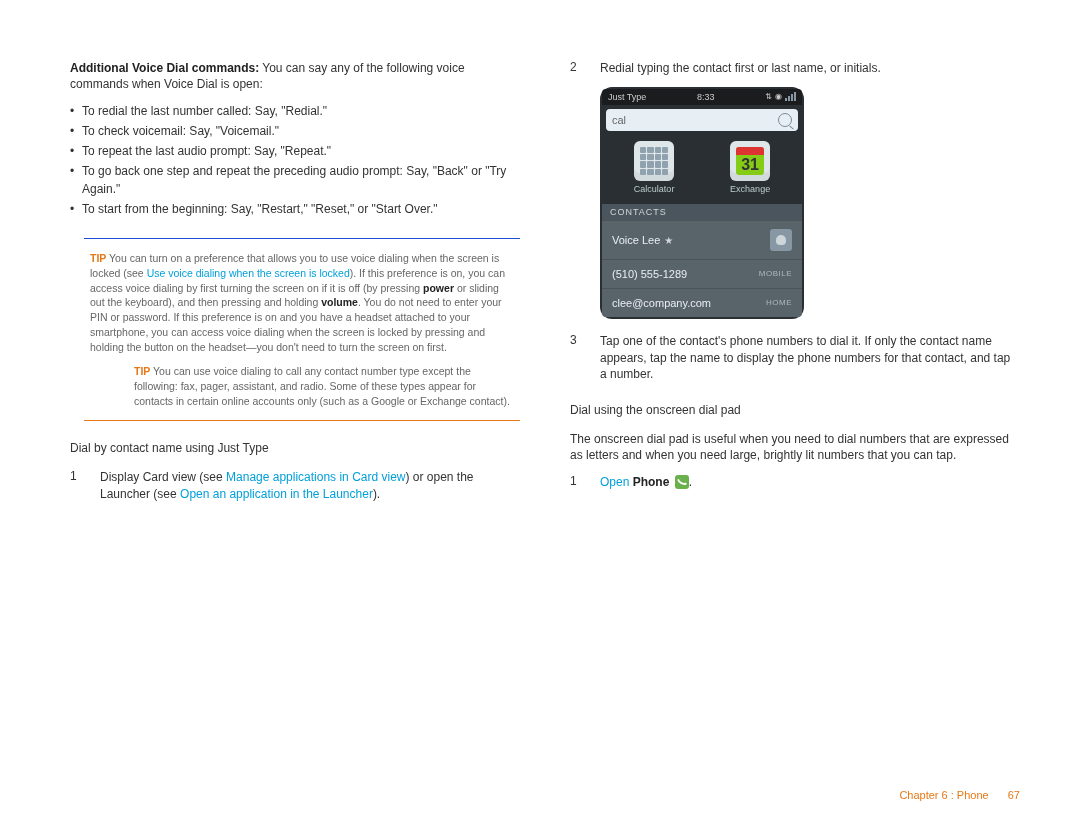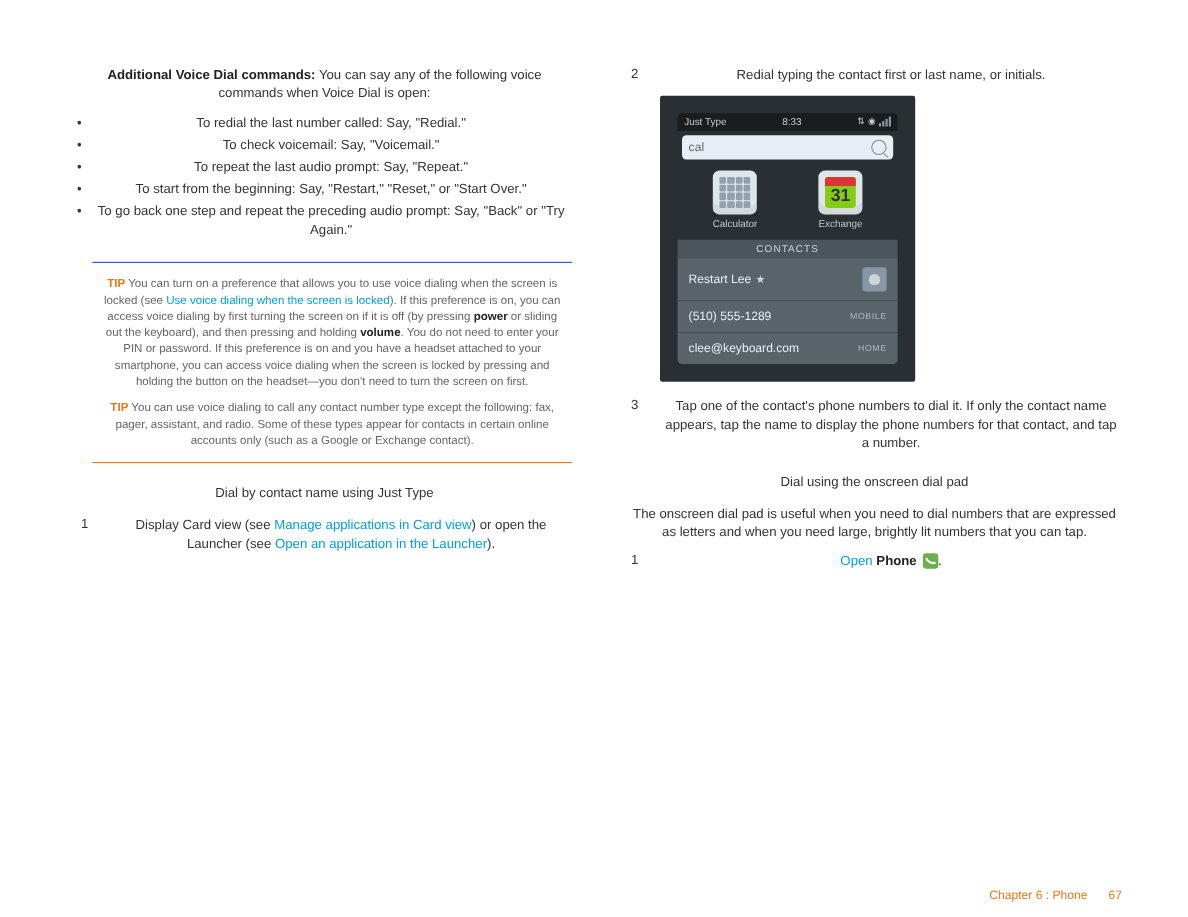--- a/index.html
+++ b/index.html
@@ -12,21 +12,20 @@
     width: 1080px;
     height: 834px;
     box-sizing: border-box;
     padding: 60px 60px 30px 70px;
     position: relative;
     font-weight: 300;
   }
   .columns {
     display: flex;
     gap: 50px;
-    text-align: center;
   }
   .col {
     flex: 1;
     min-width: 0;
   }
   .para {
     line-height: 1.35;
     margin-bottom: 10px;
   }
   .bullet-list {
@@ -48,21 +47,21 @@
   .tip-box {
     border-top: 1px solid #1d4ed8;
     border-bottom: 1px solid #e67817;
     margin: 20px 0 20px 14px;
     padding: 12px 6px;
     font-size: 10.5px;
     line-height: 1.4;
     color: #666;
   }
   .tip-box .tip-entry { margin-bottom: 10px; }
-  .tip-box .tip-entry:last-child { margin-bottom: 0; }
+  .tip-box .tip-entry:last-child { margin-bottom: 0; margin-left: 44px; }
   .tip-label { color: #e67817; font-weight: bold; }
   .link { color: #009fda; }
   h3.section {
     font-size: 12px;
     font-weight: 300;
     color: #333;
     margin: 20px 0 14px 0;
   }
   .num-step {
     display: flex;
@@ -72,32 +71,32 @@
   .num-step .num {
     flex: 0 0 14px;
     color: #333;
   }
   .num-step .body {
     flex: 1;
     line-height: 1.4;
   }
   .footer {
     position: absolute;
-    bottom: 14px;
+    bottom: 33px;
     right: 60px;
     font-size: 11px;
   }
   .footer .chap { color: #e67817; }
   .footer .pagenum { color: #e67817; margin-left: 16px; }
   
   .phone {
     width: 200px;
     background: #2a2f33;
-    border-radius: 2px;
-    padding: 16px;
+    border-radius: 12px;
+    padding: 2px;
     color: #ccc;
     font-size: 9px;
     margin: 6px 0 14px 30px;
   }
   .ph-status {
     display:flex; justify-content:space-between; align-items:center;
     background:#1a1c1e; padding:3px 6px; border-radius:4px 4px 0 0;
     font-size:9px;
   }
   .ph-status .right-icons { display:flex; gap:3px; align-items:center;}
@@ -139,22 +138,22 @@
 
   <div class="col">
     <div class="para">
       <b>Additional Voice Dial commands:</b><span> You can say any of the following voice commands when Voice Dial is open:</span>
     </div>
 
     <ul class="bullet-list">
       <li>To redial the last number called: Say, "Redial."</li>
       <li>To check voicemail: Say, "Voicemail."</li>
       <li>To repeat the last audio prompt: Say, "Repeat."</li>
+      <li>To go back one step and repeat the preceding audio prompt: Say, "Back" or "Try Again."</li>
       <li>To start from the beginning: Say, "Restart," "Reset," or "Start Over."</li>
-      <li>To go back one step and repeat the preceding audio prompt: Say, "Back" or "Try Again."</li>
     </ul>
 
     <div class="tip-box">
       <div class="tip-entry">
         <span class="tip-label">TIP</span>
         <span>You can turn on a preference that allows you to use voice dialing when the screen is locked (see </span><span class="link">Use voice dialing when the screen is locked</span><span>). If this preference is on, you can access voice dialing by first turning the screen on if it is off (by pressing </span><b>power</b><span> or sliding out the keyboard), and then pressing and holding </span><b>volume</b><span>. You do not need to enter your PIN or password. If this preference is on and you have a headset attached to your smartphone, you can access voice dialing when the screen is locked by pressing and holding the button on the headset—you don't need to turn the screen on first.</span>
       </div>
       <div class="tip-entry">
         <span class="tip-label">TIP</span>
         <span>You can use voice dialing to call any contact number type except the following: fax, pager, assistant, and radio. Some of these types appear for contacts in certain online accounts only (such as a Google or Exchange contact).</span>
@@ -225,29 +224,29 @@
               <div class="cal-box">
                 <div class="top"></div>
                 <div class="num">31</div>
               </div>
             </div>
           <span>Exchange</span>
         </div>
       </div>
       <div class="ph-section-hdr">CONTACTS</div>
       <div class="ph-row">
-        <span><span>Restart Lee</span><span class="star">★</span></span>
+        <span><span>Voice Lee</span><span class="star">★</span></span>
         <span class="avatar"></span>
       </div>
       <div class="ph-row">
         <span>(510) 555-1289</span>
         <span class="sub">MOBILE</span>
       </div>
       <div class="ph-row" style="border-radius:0 0 4px 4px">
-        <span>clee@keyboard.com</span>
+        <span>clee@company.com</span>
         <span class="sub">HOME</span>
       </div>
     </div>
 
     <div class="num-step">
       <div class="num">3</div>
       <div class="body">Tap one of the contact's phone numbers to dial it. If only the contact name appears, tap the name to display the phone numbers for that contact, and tap a number.</div>
     </div>
 
     <h3 class="section">Dial using the onscreen dial pad</h3>

